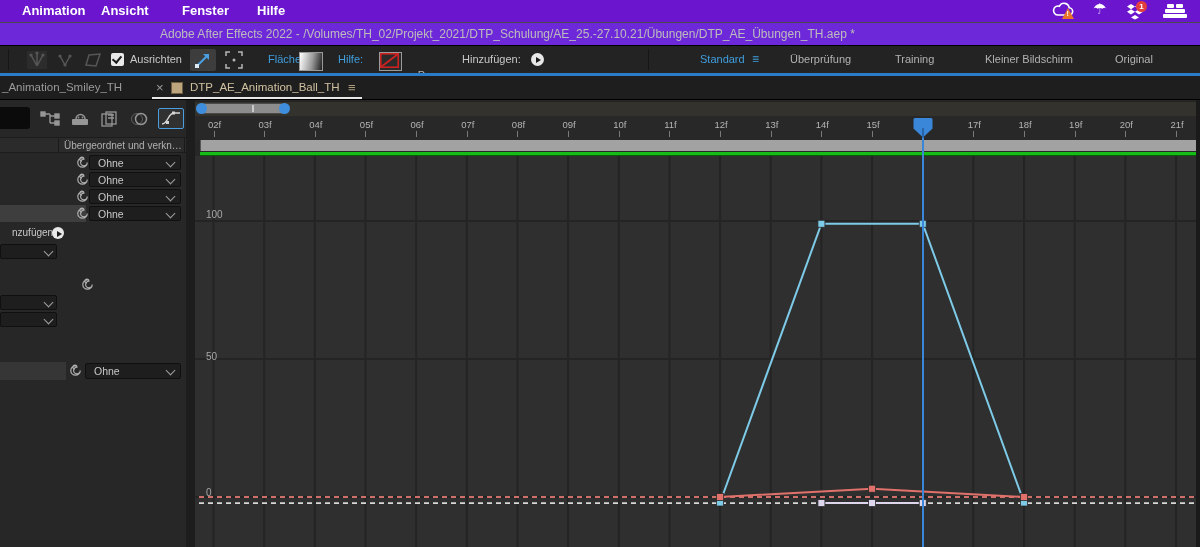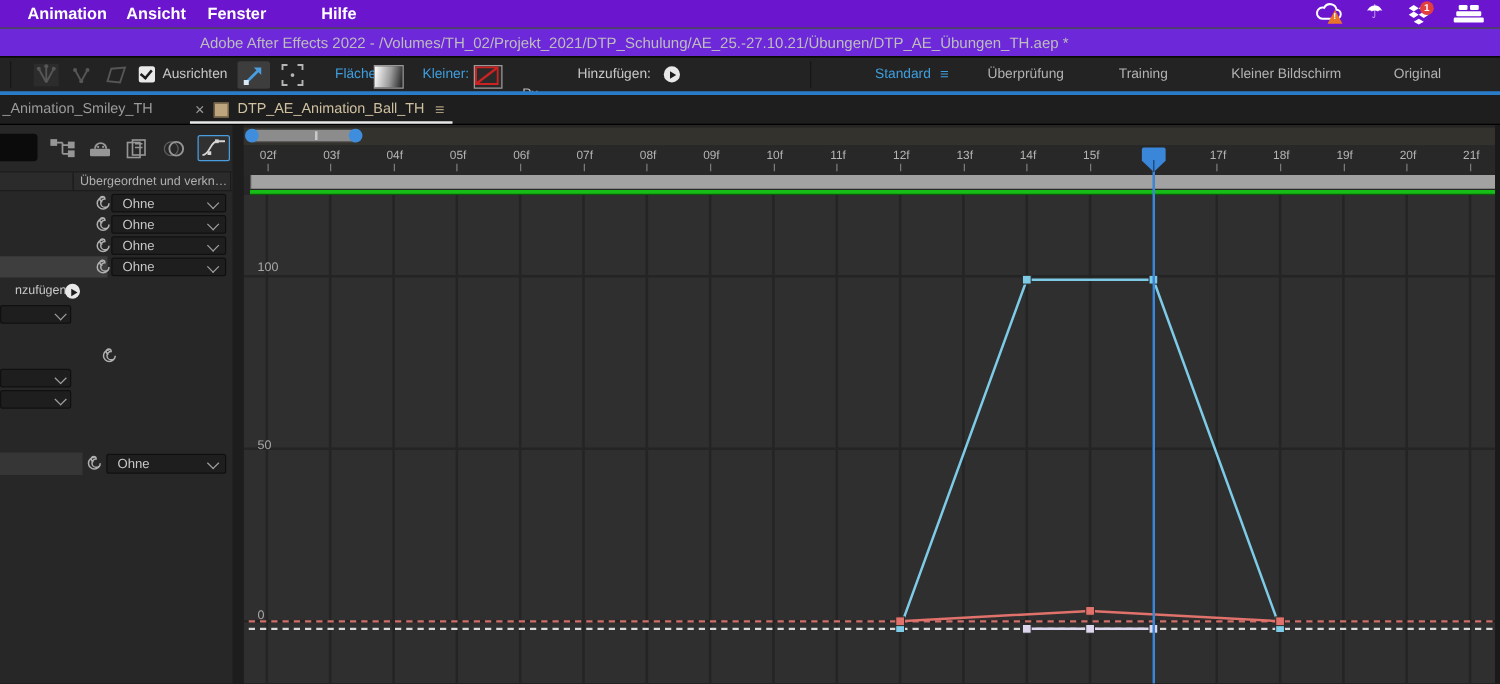--- a/index.html
+++ b/index.html
@@ -69,21 +69,21 @@
 </style>
 </head>
 <body>
 
 <div id="app">
 
   <div id="menubar" class="abs">
     <div id="menu-items">
         <div class="menu-item" style="left: 22px;">Animation</div>
         <div class="menu-item" style="left: 101px;">Ansicht</div>
-        <div class="menu-item" style="left: 166px;">Fenster</div>
+        <div class="menu-item" style="left: 182px;">Fenster</div>
         <div class="menu-item" style="left: 233px; margin-left: 24px;">Hilfe</div>
       </div>
 
     <div class="status-icon" style="left:1050px;width:26px;">
       <svg width="26" height="18" viewBox="0 0 26 18">
         <path d="M8 13 a4.5 4.5 0 1 1 1.4 -8.8 a5.2 5.2 0 0 1 9.8 1.6 a3.6 3.6 0 0 1 -0.4 7.2 z" fill="none" stroke="#fff" stroke-width="1.6"></path>
       </svg>
       <div style="position:absolute;left:12px;top:6px;width:0;height:0;border-left:6px solid transparent;border-right:6px solid transparent;border-bottom:11px solid #e8742a;"></div>
       <div style="position:absolute;left:16.5px;top:8px;font-size:7px;color:#fff;font-weight:bold;">!</div>
     </div>
@@ -146,21 +146,21 @@
       </svg>
     </div>
     <svg class="abs" style="left:224px;top:4px;" width="20" height="20" viewBox="0 0 20 20">
       <g stroke="#b5b5b5" stroke-width="1.5" fill="none">
         <path d="M2 6 V2 H6 M14 2 H18 V6 M18 14 V18 H14 M6 18 H2 V14"></path>
       </g>
       <circle cx="10" cy="10" r="1.5" fill="#b5b5b5"></circle>
     </svg>
     <span class="tb-label tb-blue" style="left:268px;">Fläche:</span>
     <div class="swatch-flaeche"></div>
-    <span class="tb-label tb-blue" style="left:338px;">Kleiner:</span>
+    <span class="tb-label tb-blue" style="left:338px;">Hilfe:</span>
     <div class="swatch-kontur">
       <svg width="19" height="15" viewBox="0 0 19 15">
         <rect x="0.8" y="0.8" width="17.4" height="13.4" fill="none" stroke="#cc2222" stroke-width="1.6"></rect>
         <path d="M1 14 L18 1" stroke="#cc2222" stroke-width="1.8"></path>
       </svg>
     </div>
     <span class="tb-label" style="left:411px;color:#b8b8b8;margin-top:16px;">- Px</span>
     <span class="tb-label" style="left:462px;">Hinzufügen:</span>
     <div class="play-circle" style="left:531px;top:7px;"></div>
     <div class="tb-sep" style="left:648px;"></div>

